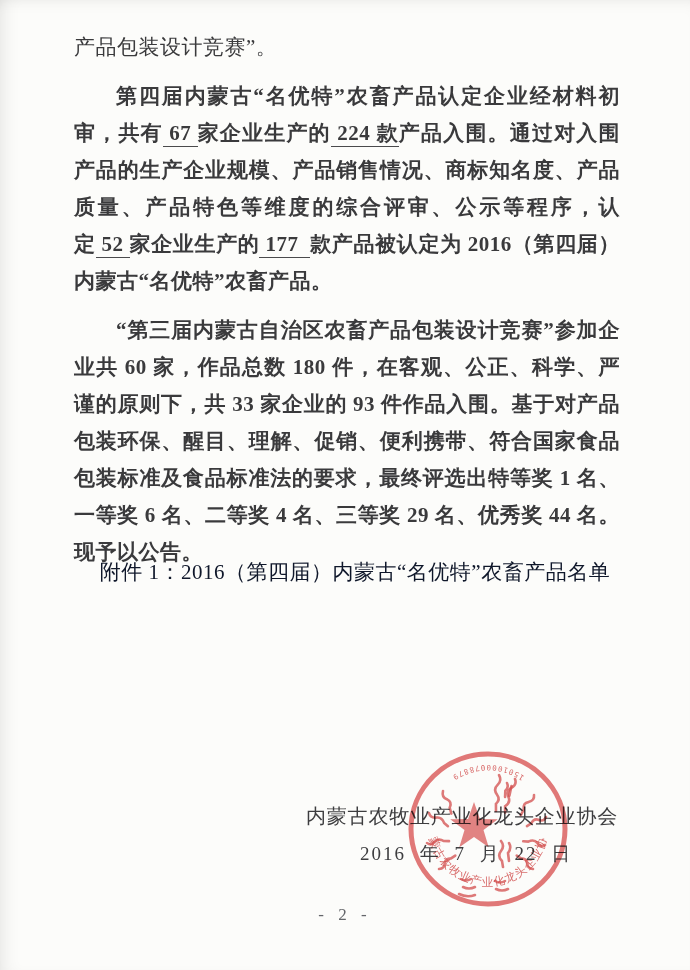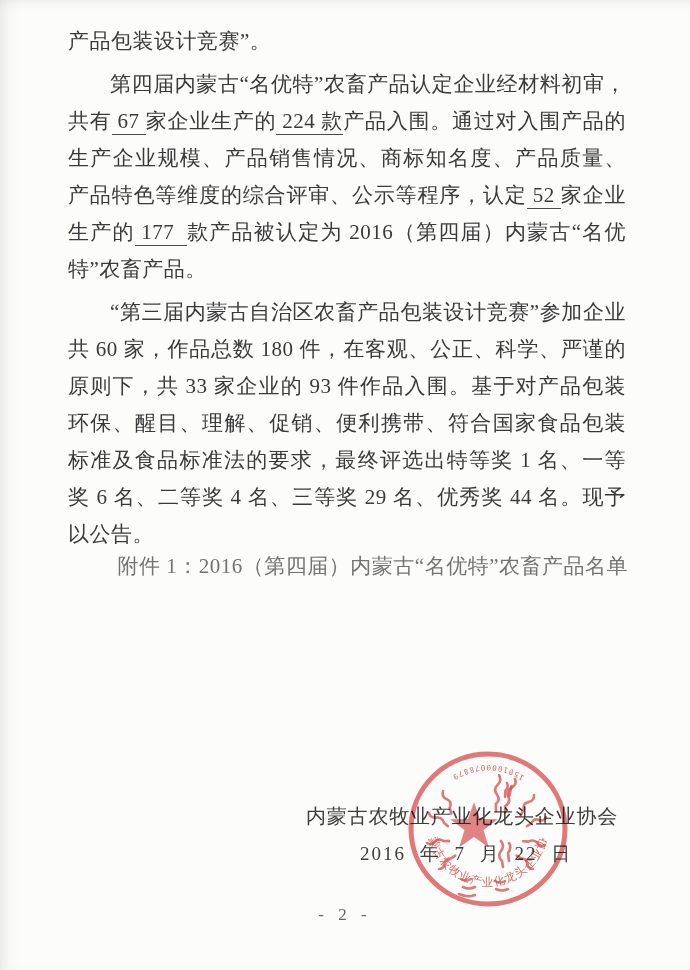--- a/index.html
+++ b/index.html
@@ -10,27 +10,27 @@
     overflow:hidden;
     font-family:"Liberation Serif","DejaVu Serif",serif;
     box-shadow:inset 14px 0 20px -14px rgba(0,0,0,.12), inset 0 12px 16px -12px rgba(0,0,0,.08);
   }
   .doc-body{
     position:absolute;left:62px;top:17px;width:570px;
     font-size:21px;line-height:37px;color:#3a3a3c;
     text-align:justify;text-justify:inter-ideograph;
     letter-spacing:.5px;
   }
-  .para{margin:6px;}
-  .para.indent{text-indent:2em;}
+  .para{margin:12px;}
+  .para.indent{text-indent:2em;font-weight:bold;}
   .u{border-bottom:1.6px solid #4a4a4c;padding-bottom:1px;}
   .attachments{
-    position:absolute;left:62px;top:542px;width:572px;
-    font-size:21px;line-height:37px;color:#737373;
-    text-align:right;letter-spacing:.5px;
+    position:absolute;left:69px;top:542px;width:572px;
+    font-size:21px;line-height:37px;color:#0f172a;
+    text-align:center;letter-spacing:.5px;
   }
   .sig-org{
     position:absolute;left:306px;top:803px;width:310px;
     font-size:20px;color:#3d3d3f;letter-spacing:.8px;white-space:nowrap;
   }
   .sig-date{
     position:absolute;left:360px;top:841px;width:210px;
     font-size:19px;color:#3d3d3f;text-align:right;
     letter-spacing:2px;word-spacing:7px;white-space:nowrap;
   }

